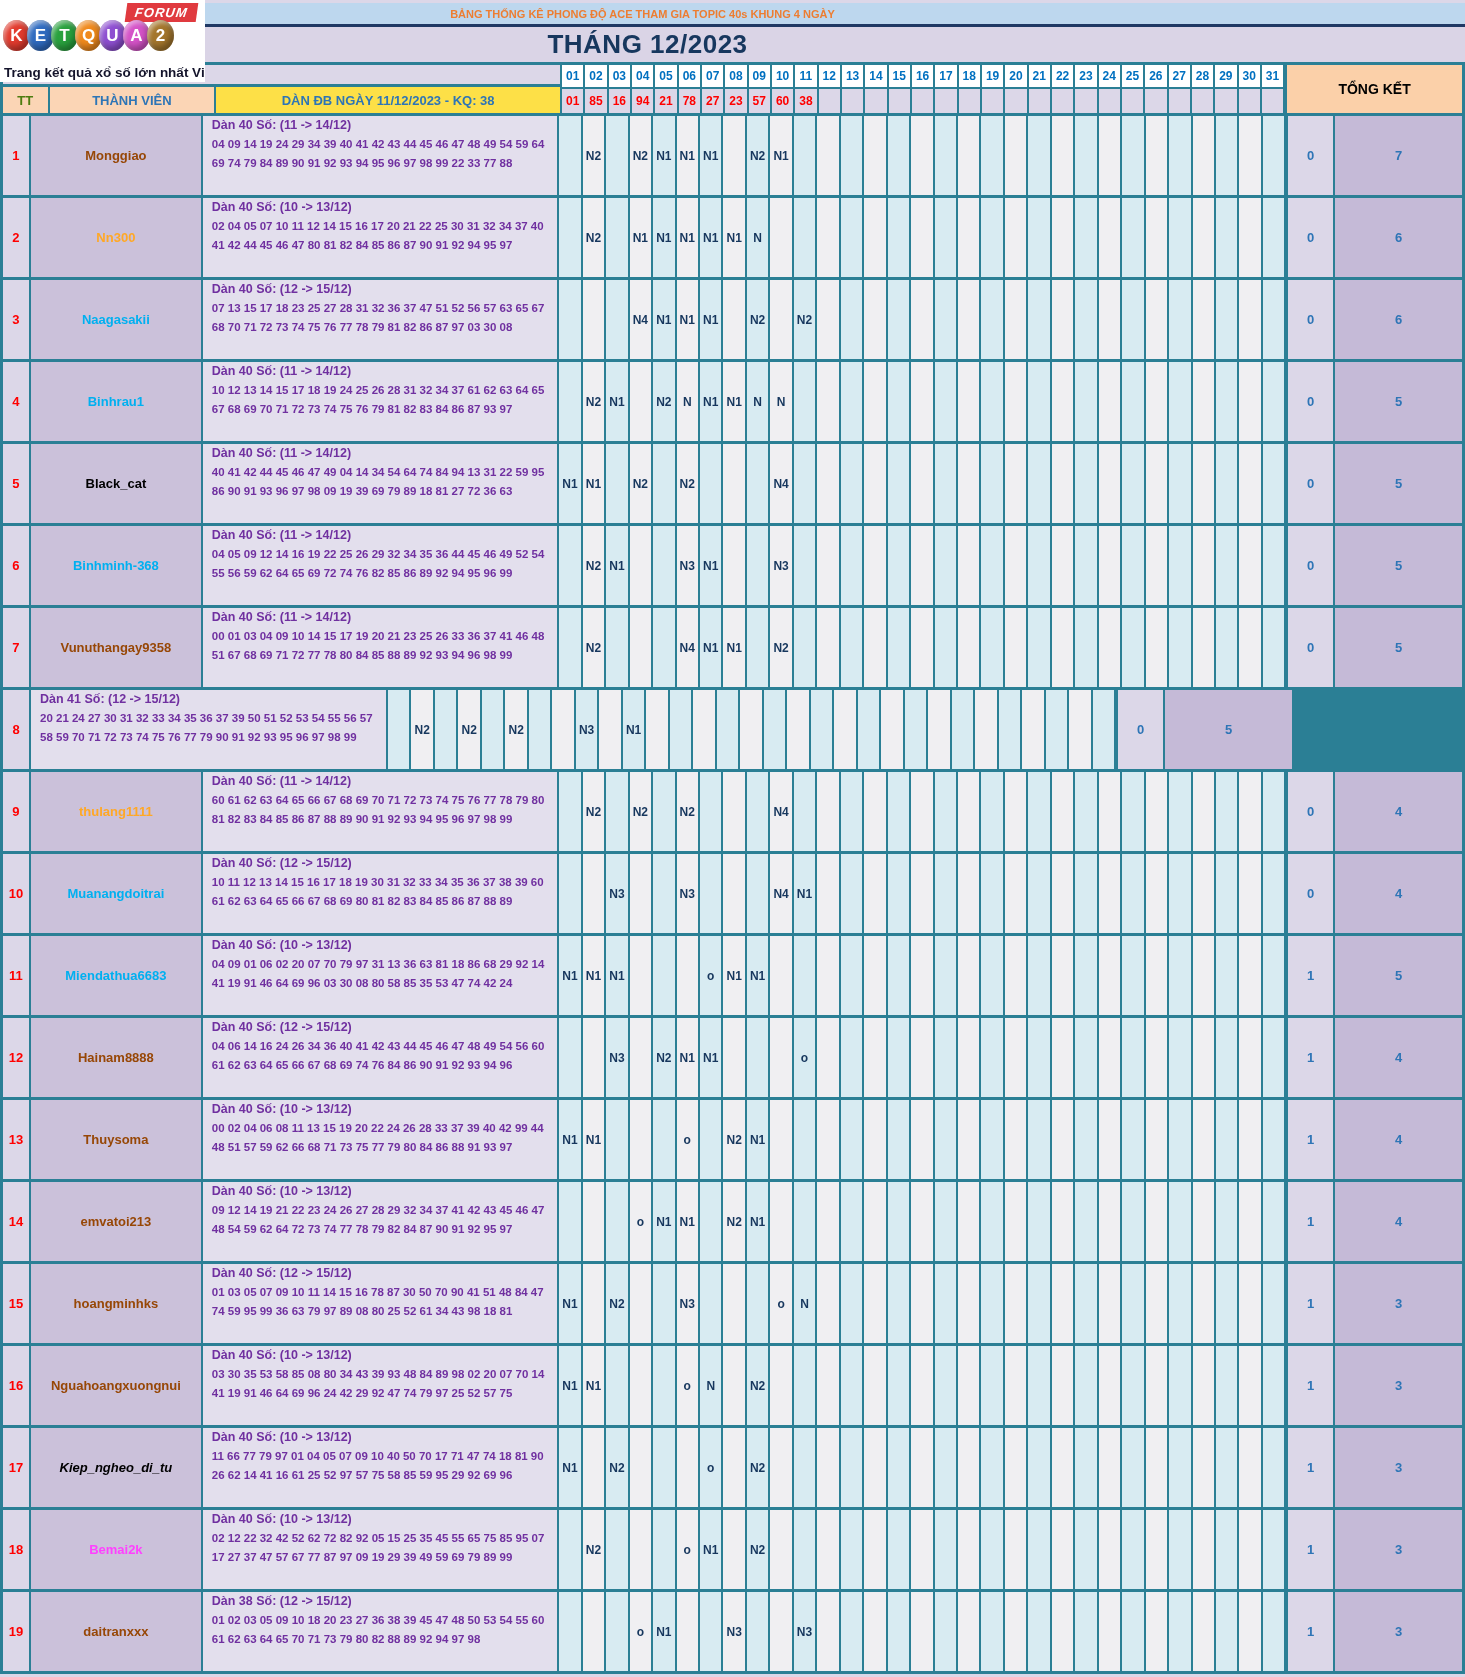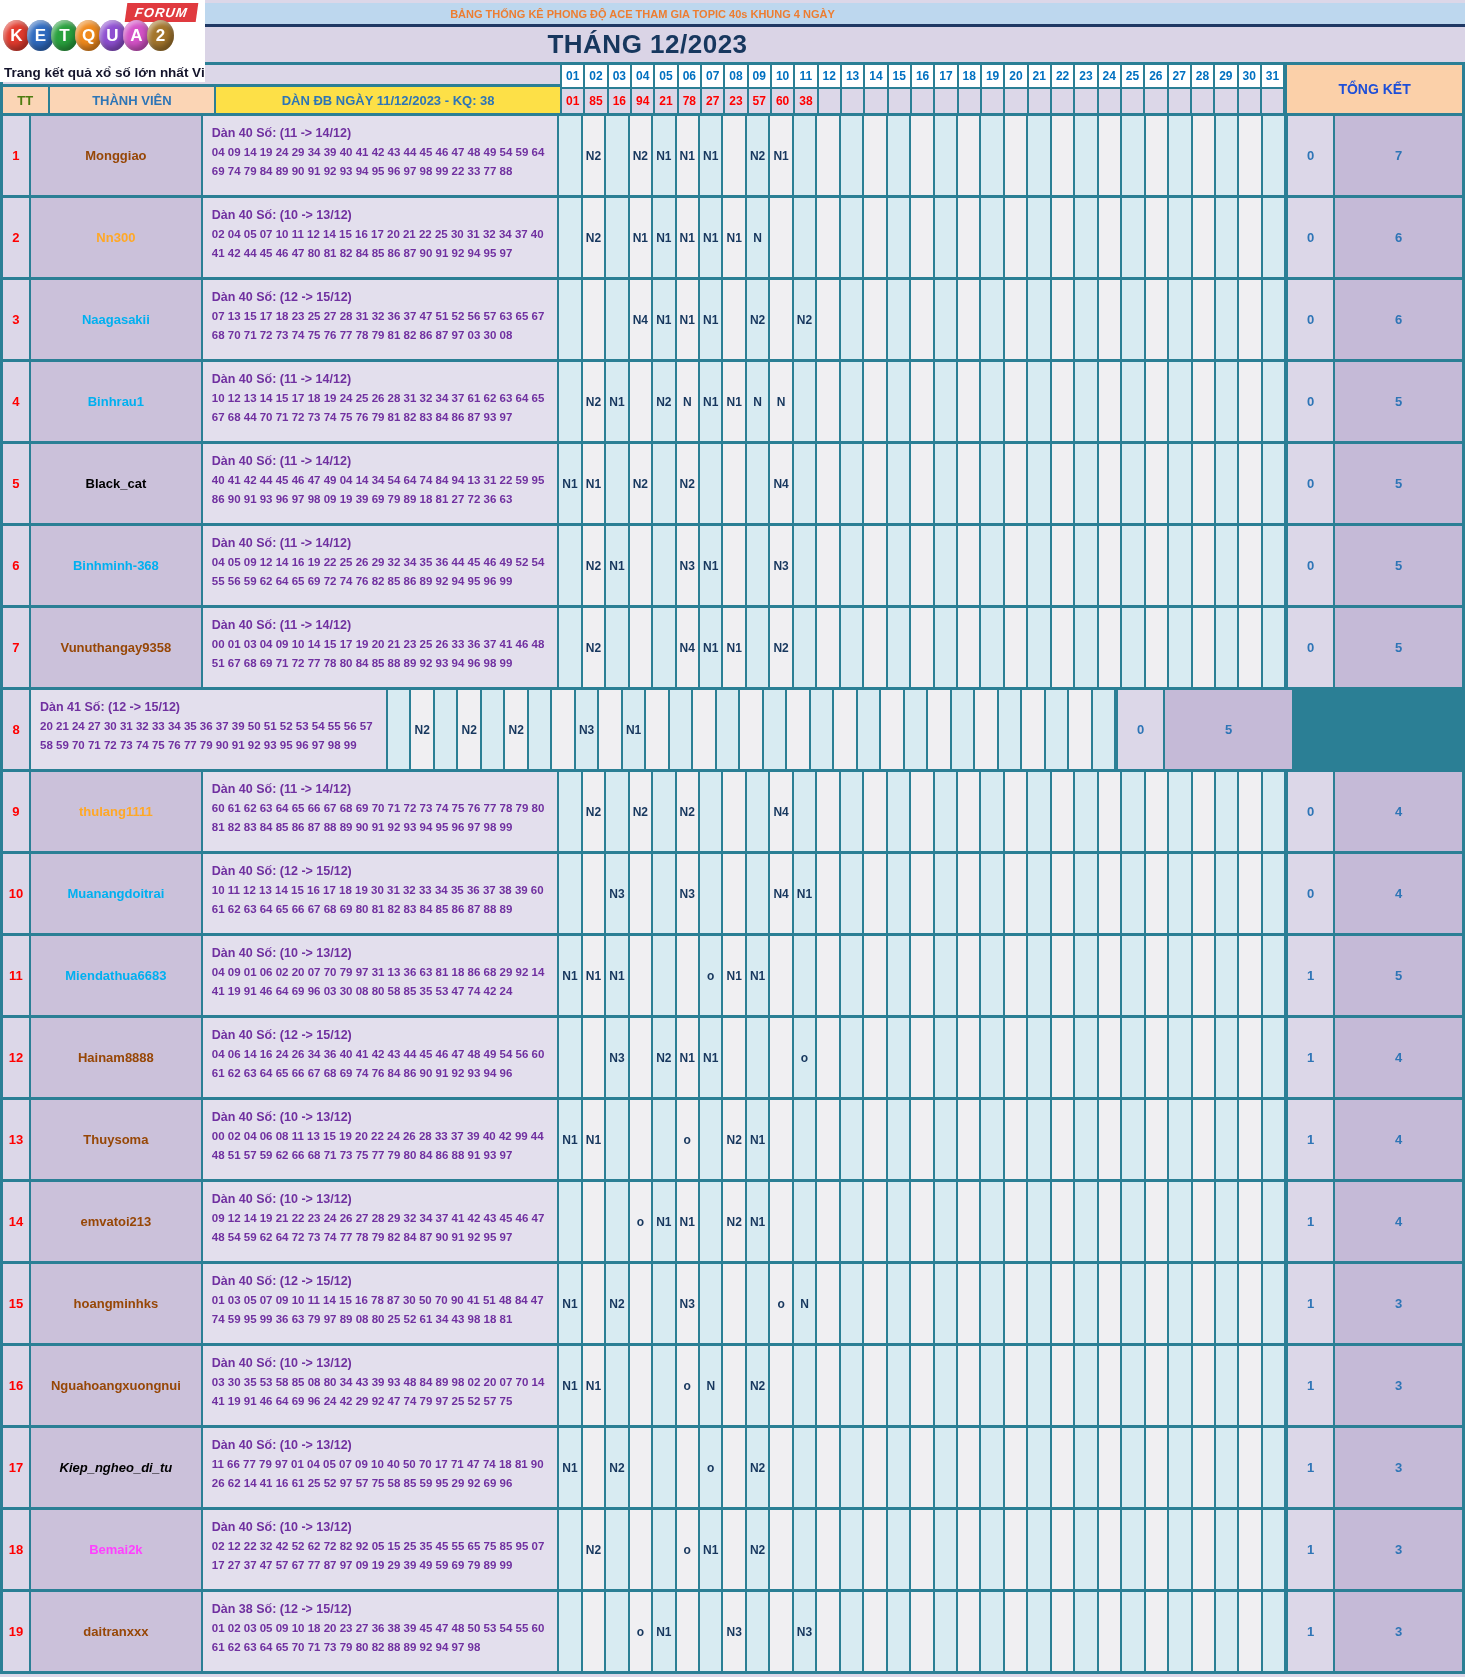--- a/index.html
+++ b/index.html
@@ -28,26 +28,26 @@
   .hc{display:flex;align-items:center;justify-content:center;font-weight:bold;font-size:13px;}
   .hc.tt{width:46px;background:#FBD5B5;color:#4d7c0f;}
   .hc.member{width:170px;background:#FBD5B5;color:#2E75B6;}
   .hc.dan{width:355px;background:#fde047;color:#2E75B6;font-size:13px;}
   
   .hdays{width:726px;display:flex;flex-direction:column;gap:2px;}
   .dayrow{display:flex;gap:2px;height:22px;}
   .resrow{display:flex;gap:2px;height:24px;}
   .daycell{flex:1;background:#fff;color:#0070C0;font-weight:bold;font-size:12px;display:flex;align-items:center;justify-content:center;}
   .rescell{flex:1;background:#DCD7E8;color:#FF0000;font-weight:bold;font-size:12px;display:flex;align-items:center;justify-content:center;}
-  .htot{width:176px;margin-left:2px;background:#FBD0A9;display:flex;align-items:center;justify-content:center;color:#1d4ed8;font-weight:bold;font-size:14px;}
+  .htot{width:176px;margin-left:2px;background:#FBD0A9;display:flex;align-items:center;justify-content:center;color:#000000;font-weight:bold;font-size:14px;}
   
   .trow{height:79px;}
   .c-tt{width:26px;background:#DCD7E8;color:#FF0000;font-weight:bold;font-size:13px;display:flex;align-items:center;justify-content:center;}
   .c-member{width:170px;background:#CBC1DA;display:flex;align-items:center;justify-content:center;font-weight:bold;font-size:13px;text-align:center;padding:0 12px;box-sizing:border-box;}
-  .c-nums{width:355px;background:#E3DFED;padding:8px 9px;box-sizing:border-box;color:#7030A0;font-weight:bold;font-size:11.5px;line-height:19px;white-space:nowrap;overflow:hidden;}
+  .c-nums{width:355px;background:#E3DFED;padding:0 9px;box-sizing:border-box;color:#7030A0;font-weight:bold;font-size:11.5px;line-height:19px;white-space:nowrap;overflow:hidden;}
   .c-nums .dan-title{font-size:12.5px;}
   .c-days{width:726px;display:flex;gap:2px;}
   .dc{flex:1;display:flex;align-items:center;justify-content:center;font-weight:bold;font-size:12px;color:#17375E;}
   .dc.odd{background:#D8EBF2;}
   .dc.even{background:#F0EFF2;}
   .c-t1{width:45px;margin-left:2px;background:#DCD7E8;display:flex;align-items:center;justify-content:center;color:#2E75B6;font-weight:bold;font-size:13px;}
   .c-t2{width:127px;background:#C5BAD7;display:flex;align-items:center;justify-content:center;color:#2E75B6;font-weight:bold;font-size:13px;}
 </style>
 </head>
 <body>
@@ -288,21 +288,21 @@
         </div>
         <div class="c-t1 cell">0</div>
         <div class="c-t2 cell">6</div>
       </div>
       <div class="trow">
         <div class="c-tt cell">4</div>
         <div class="c-member cell" style="color: rgb(0, 176, 240);">Binhrau1</div>
         <div class="c-nums cell">
           <div class="dan-title">Dàn 40 Số: (11 -&gt; 14/12)</div>
           <div class="numline1">10 12 13 14 15 17 18 19 24 25 26 28 31 32 34 37 61 62 63 64 65</div>
-          <div class="numline2">67 68 44 70 71 72 73 74 75 76 79 81 82 83 84 86 87 93 97</div>
+          <div class="numline2">67 68 69 70 71 72 73 74 75 76 79 81 82 83 84 86 87 93 97</div>
         </div>
         <div class="c-days">
           <div class="dc odd"></div>
           <div class="dc even">N2</div>
           <div class="dc odd">N1</div>
           <div class="dc even"></div>
           <div class="dc odd">N2</div>
           <div class="dc even">N</div>
           <div class="dc odd">N1</div>
           <div class="dc even">N1</div>

